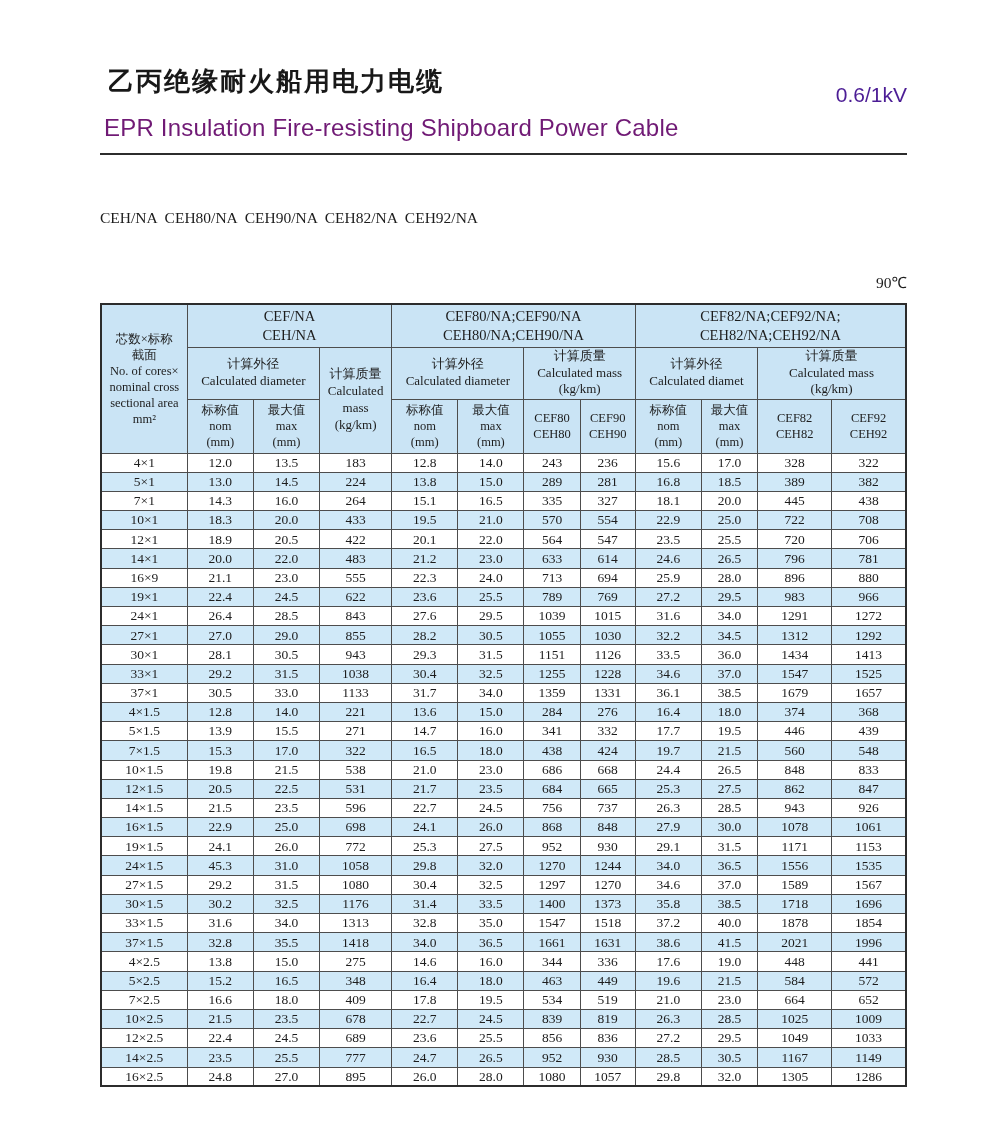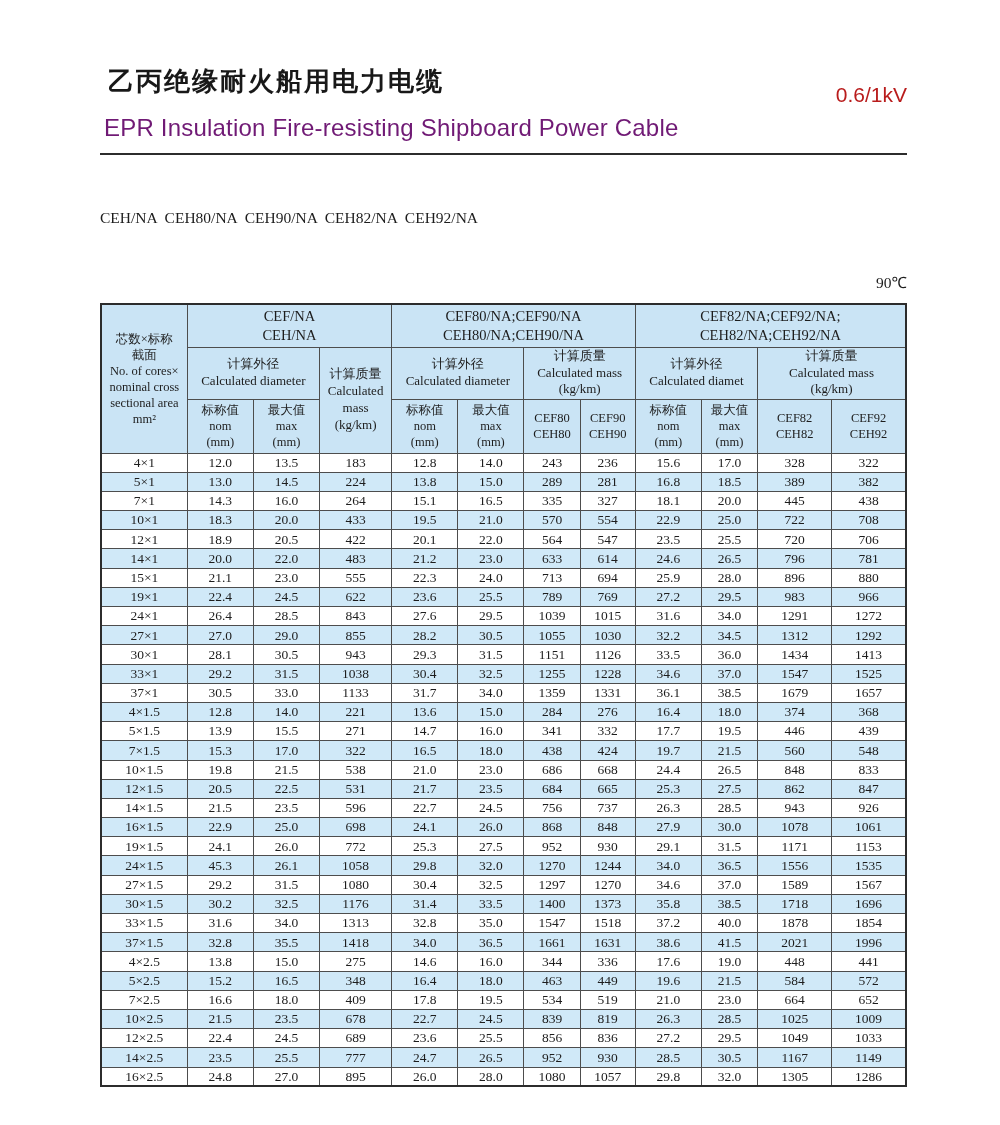--- a/index.html
+++ b/index.html
@@ -10,21 +10,21 @@
     font-family:"Liberation Serif", serif;
     color:#1d1d1d;
     overflow:hidden;
   }
   .content{position:absolute;left:100px;top:56px;width:807px;}
   .title-row{display:flex;justify-content:space-between;align-items:flex-end;}
   .title-zh{
     margin:8px;font-family:"Liberation Sans", sans-serif;
     font-size:26px;font-weight:bold;letter-spacing:2px;color:#181818;
   }
-  .voltage{font-family:"Liberation Sans", sans-serif;font-size:21px;color:#b91c1c;}
+  .voltage{font-family:"Liberation Sans", sans-serif;font-size:21px;color:#4c1d95;}
   .title-en{
     margin:7px 0 0 4px;font-family:"Liberation Sans", sans-serif;
     font-size:24px;font-weight:normal;color:#701a75;letter-spacing:0.2px;
   }
   .rule{border:none;border-top:2px solid #2c2c2c;margin:11px 0 0 0;}
   .models{position:relative;margin-top:8px;font-size:15.5px;line-height:1.42;white-space:pre-wrap;}
   .temp{position:absolute;right:0;bottom:1px;}
   table.spec{
     margin-top:8px;width:807px;border-collapse:collapse;table-layout:fixed;
     border:2px solid #2c2c2c;
@@ -222,21 +222,21 @@
             <td>21.2</td>
             <td>23.0</td>
             <td>633</td>
             <td>614</td>
             <td>24.6</td>
             <td>26.5</td>
             <td>796</td>
             <td>781</td>
           </tr>
           <tr>
-            <td>15×1</td>
+            <td>16×9</td>
             <td>21.1</td>
             <td>23.0</td>
             <td>555</td>
             <td>22.3</td>
             <td>24.0</td>
             <td>713</td>
             <td>694</td>
             <td>25.9</td>
             <td>28.0</td>
             <td>896</td>
@@ -434,21 +434,21 @@
             <td>952</td>
             <td>930</td>
             <td>29.1</td>
             <td>31.5</td>
             <td>1171</td>
             <td>1153</td>
           </tr>
           <tr class="stripe">
             <td>24×1.5</td>
             <td>45.3</td>
-            <td>26.1</td>
+            <td>31.0</td>
             <td>1058</td>
             <td>29.8</td>
             <td>32.0</td>
             <td>1270</td>
             <td>1244</td>
             <td>34.0</td>
             <td>36.5</td>
             <td>1556</td>
             <td>1535</td>
           </tr>

